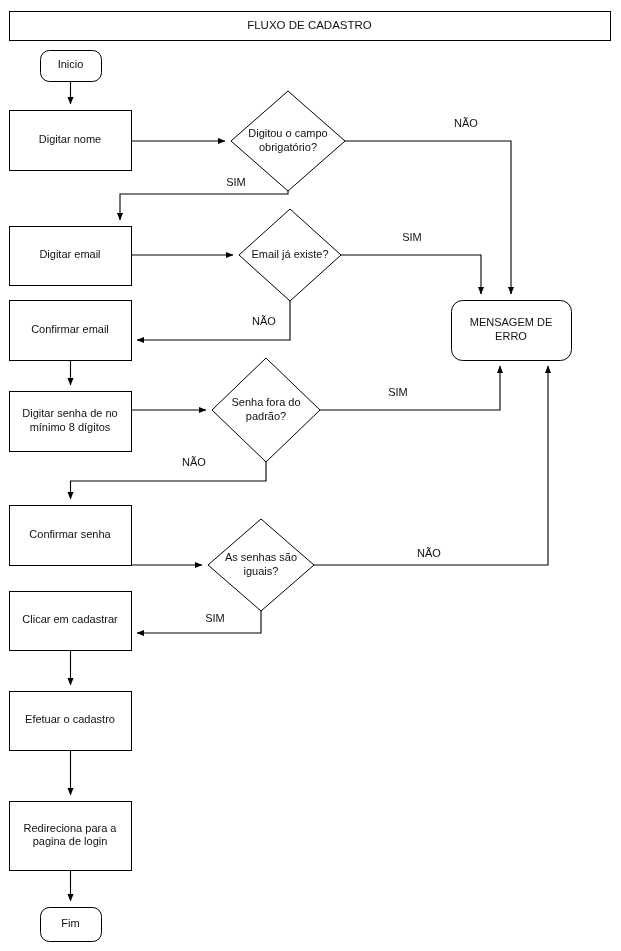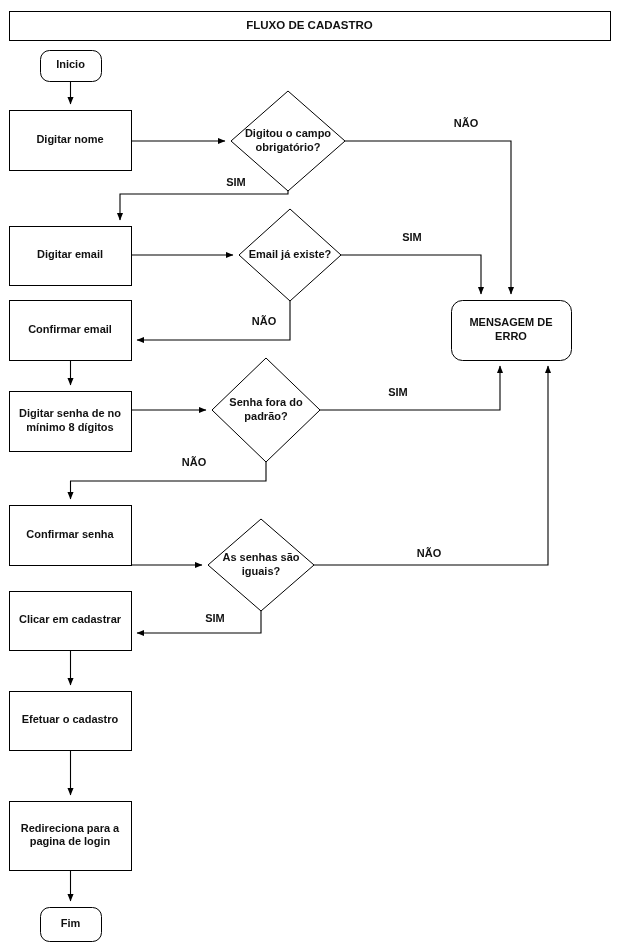--- a/index.html
+++ b/index.html
@@ -10,21 +10,20 @@
   body {
     width: 621px;
     height: 951px;
     font-family: "Liberation Sans", sans-serif;
     overflow: hidden;
   }
   #diagram-root {
     position: relative;
     width: 621px;
     height: 743px;
-    font-weight: bold;
   }
   svg#flowchart {
     display: block;
     width: 621px;
     height: 951px;
   }
   .shape-stroke {
     fill: #ffffff;
     stroke: #000000;
     stroke-width: 1;

